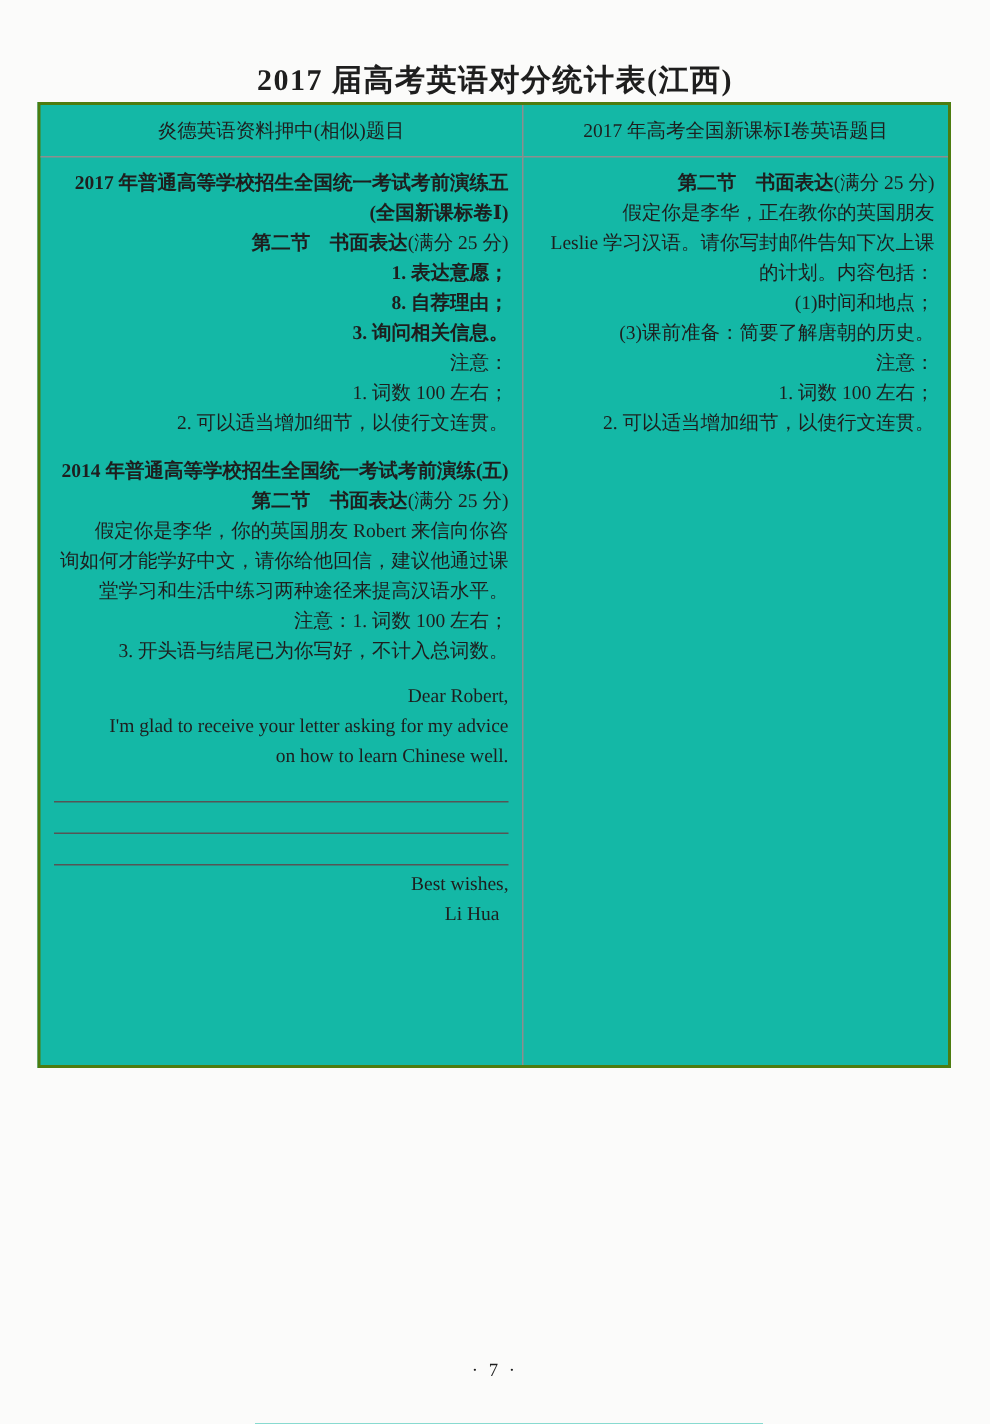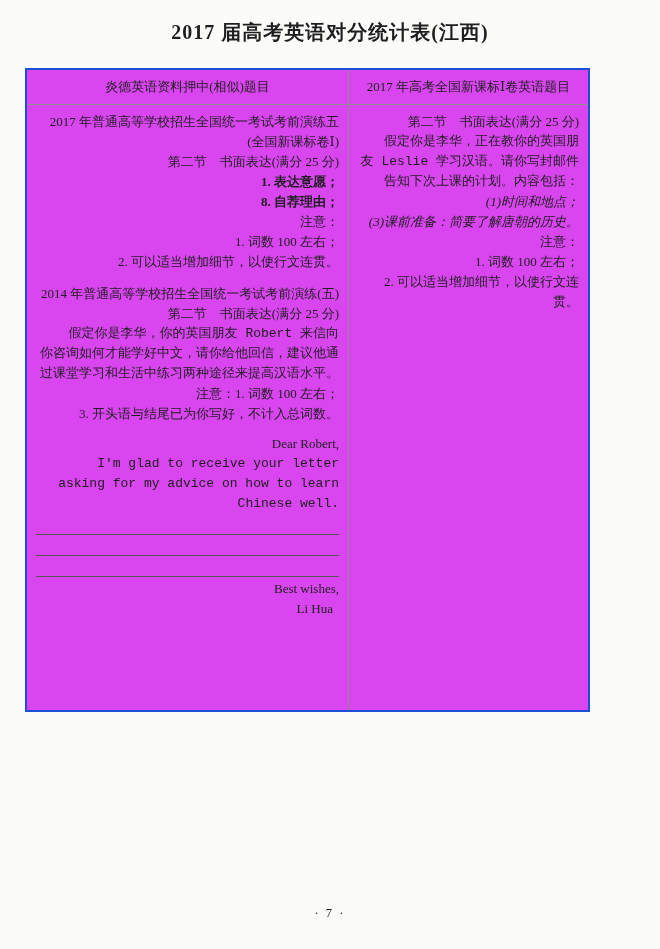--- a/index.html
+++ b/index.html
@@ -6,69 +6,69 @@
   body {
     width: 660px; height: 949px;
     position: relative;
     background: #fbfbfa;
     color: #1e1e1e;
     font-family: "Liberation Serif", "DejaVu Serif", serif;
     overflow: hidden;
   }
   .doc-title {
     position: absolute;
-    top: 19px; left: 0; width: 660px;
+    top: 40px; left: 0; width: 660px;
     text-align: center;
     font-size: 20px;
     font-weight: bold;
     letter-spacing: 1px;
   }
   .cmp-table {
     position: absolute;
     top: 68px; left: 25px;
-    width: 565px;
+    width: 609px;
     min-height: 644px;
     box-sizing: border-box;
-    border: 2px solid #1d4ed8;
+    border: 2px solid #4d7c0f;
     display: grid;
     grid-template-columns: 322px 1fr;
     grid-template-rows: 35px 1fr;
-    background: #d946ef;
+    background: #14b8a6;
   }
   .th {
     display: flex; align-items: center; justify-content: center;
     font-size: 13px;
     border-bottom: 1px solid #8e8e8e;
     white-space: nowrap;
   }
   .th-left { border-right: 1px solid #8e8e8e; }
   .cell {
     font-size: 13px;
     line-height: 20px;
     padding: 7px 9px 0 9px;
     text-align: justify;
     box-sizing: border-box;
   }
   .cell-left { border-right: 1px solid #8e8e8e; }
   .cell p { margin: 0; text-align: right; }
-  .bold { font-weight: normal; }
-  .indent { text-indent: 2em; font-family: Liberation Mono, monospace; }
+  .bold { font-weight: bold; }
+  .indent { text-indent: 2em; }
   .s1-item  { padding-left: 1.4em; font-weight: bold; }
   .s1-note  { padding-left: 2.2em; }
   .s2-heading { margin-top: 12px !important; }
   .s2-note1 { padding-left: 1.1em; }
   .s2-note23 { padding-left: 3em; }
   .salutation { margin-top: 10px !important; }
   .writing-line {
     height: 20px;
     border-bottom: 1px solid #555;
   }
   .closing { margin-top: 2px !important; }
   .signature { text-align: right; padding-right: 6px; }
-  .r-item { padding-left: 0; font-style: italic; }
+  .r-item { padding-left: 0; }
   .r-note-label, .r-note { padding-left: 1.8em; }
   .page-number {
     position: absolute;
     top: 906px; left: 0; width: 660px;
     text-align: center;
     font-size: 12.5px;
     letter-spacing: 2px;
   }
 </style>
 </head>
@@ -79,20 +79,21 @@
 <div class="cmp-table">
 
   <div class="th th-left">炎德英语资料押中(相似)题目</div>
   <div class="th">2017 年高考全国新课标Ⅰ卷英语题目</div>
 
   <div class="cell cell-left">
     <p class="bold">2017 年普通高等学校招生全国统一考试考前演练五(全国新课标卷Ⅰ)</p>
     <p><span class="bold">第二节　书面表达</span><span>(满分 25 分)</span></p>
     <p class="s1-item">1. 表达意愿；</p>
     <p class="s1-item">8. 自荐理由；</p>
+    <p class="s1-item">3. 询问相关信息。</p>
     <p>注意：</p>
     <p class="s1-note">1. 词数 100 左右；</p>
     <p class="s1-note">2. 可以适当增加细节，以使行文连贯。</p>
 
     <p class="bold s2-heading">2014 年普通高等学校招生全国统一考试考前演练(五)</p>
     <p><span class="bold">第二节　书面表达</span><span>(满分 25 分)</span></p>
     <p class="indent">假定你是李华，你的英国朋友 Robert 来信向你咨询如何才能学好中文，请你给他回信，建议他通过课堂学习和生活中练习两种途径来提高汉语水平。</p>
     <p class="s2-note1">注意：1. 词数 100 左右；</p>
     <p class="s2-note23">3. 开头语与结尾已为你写好，不计入总词数。</p>
 

